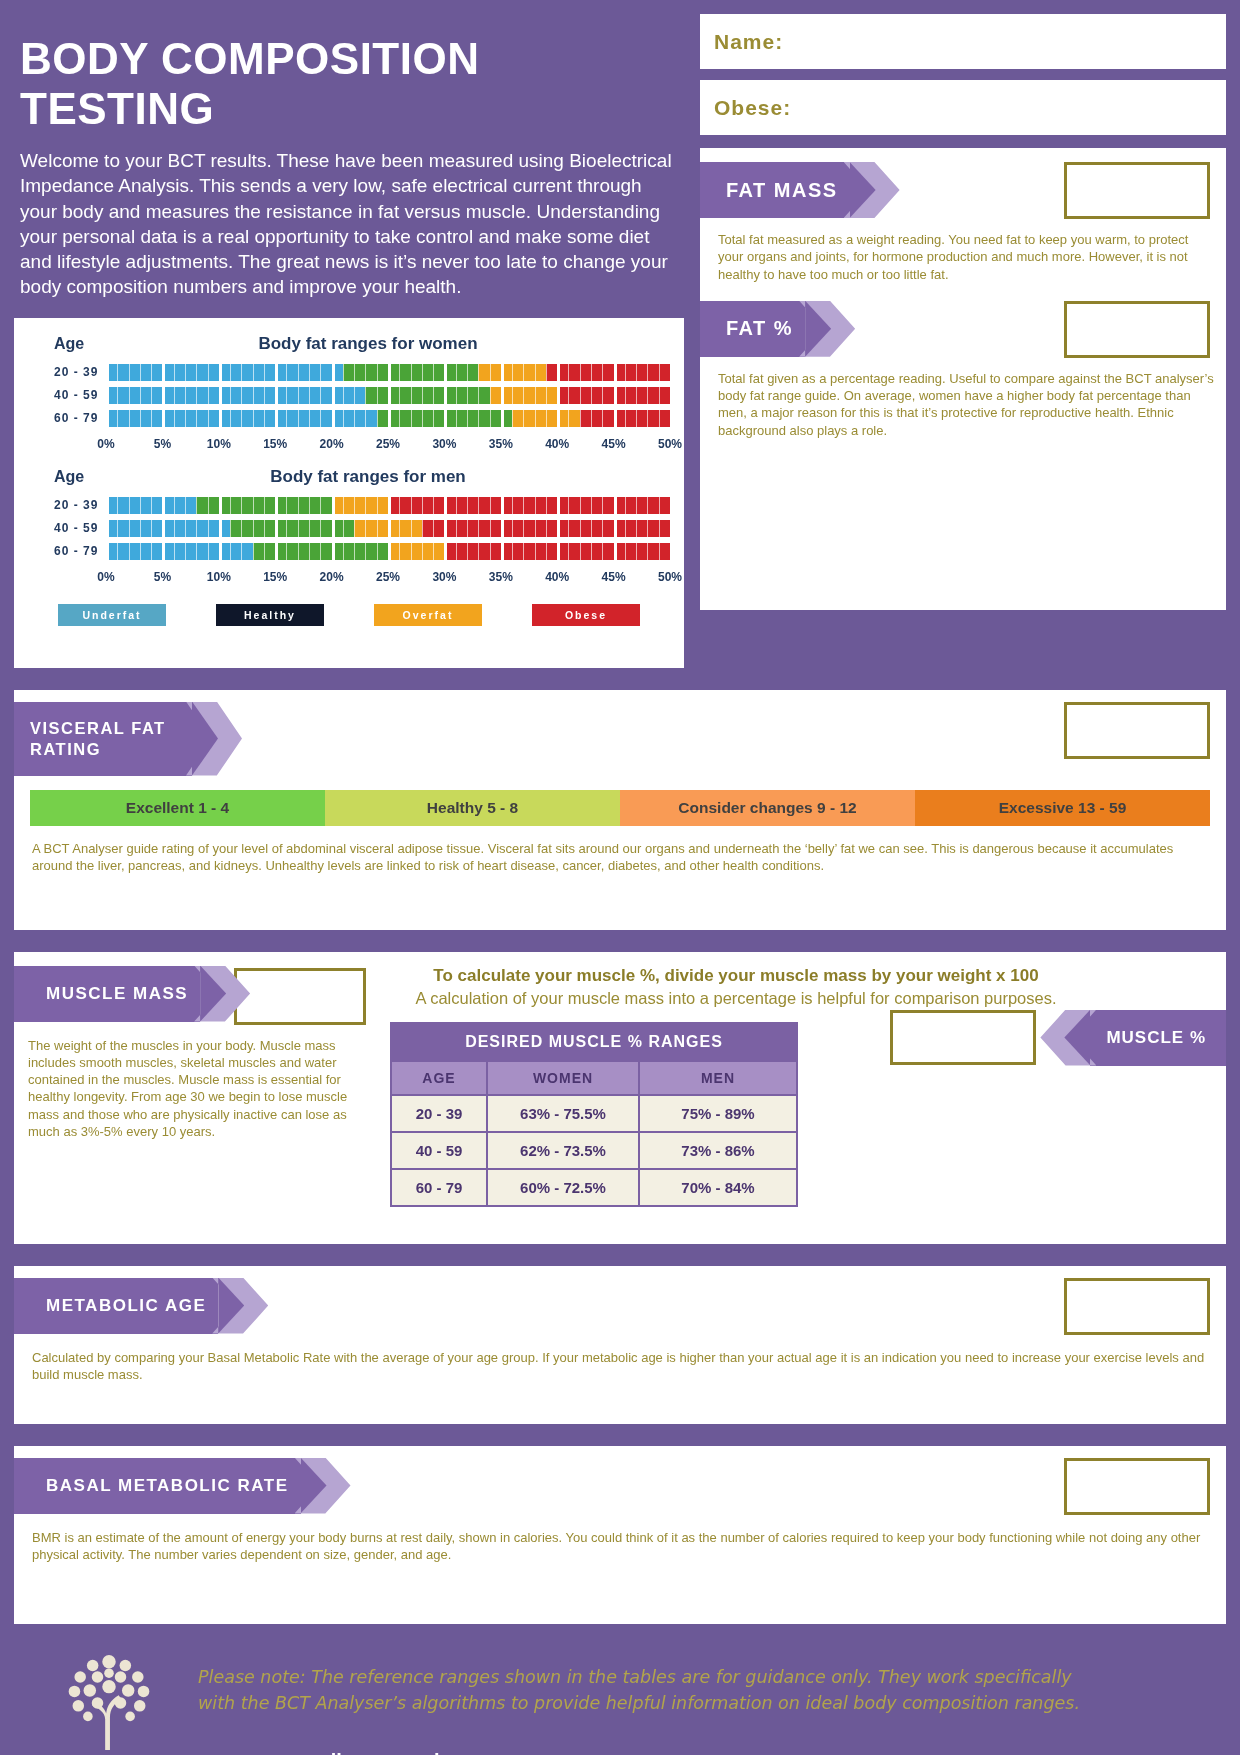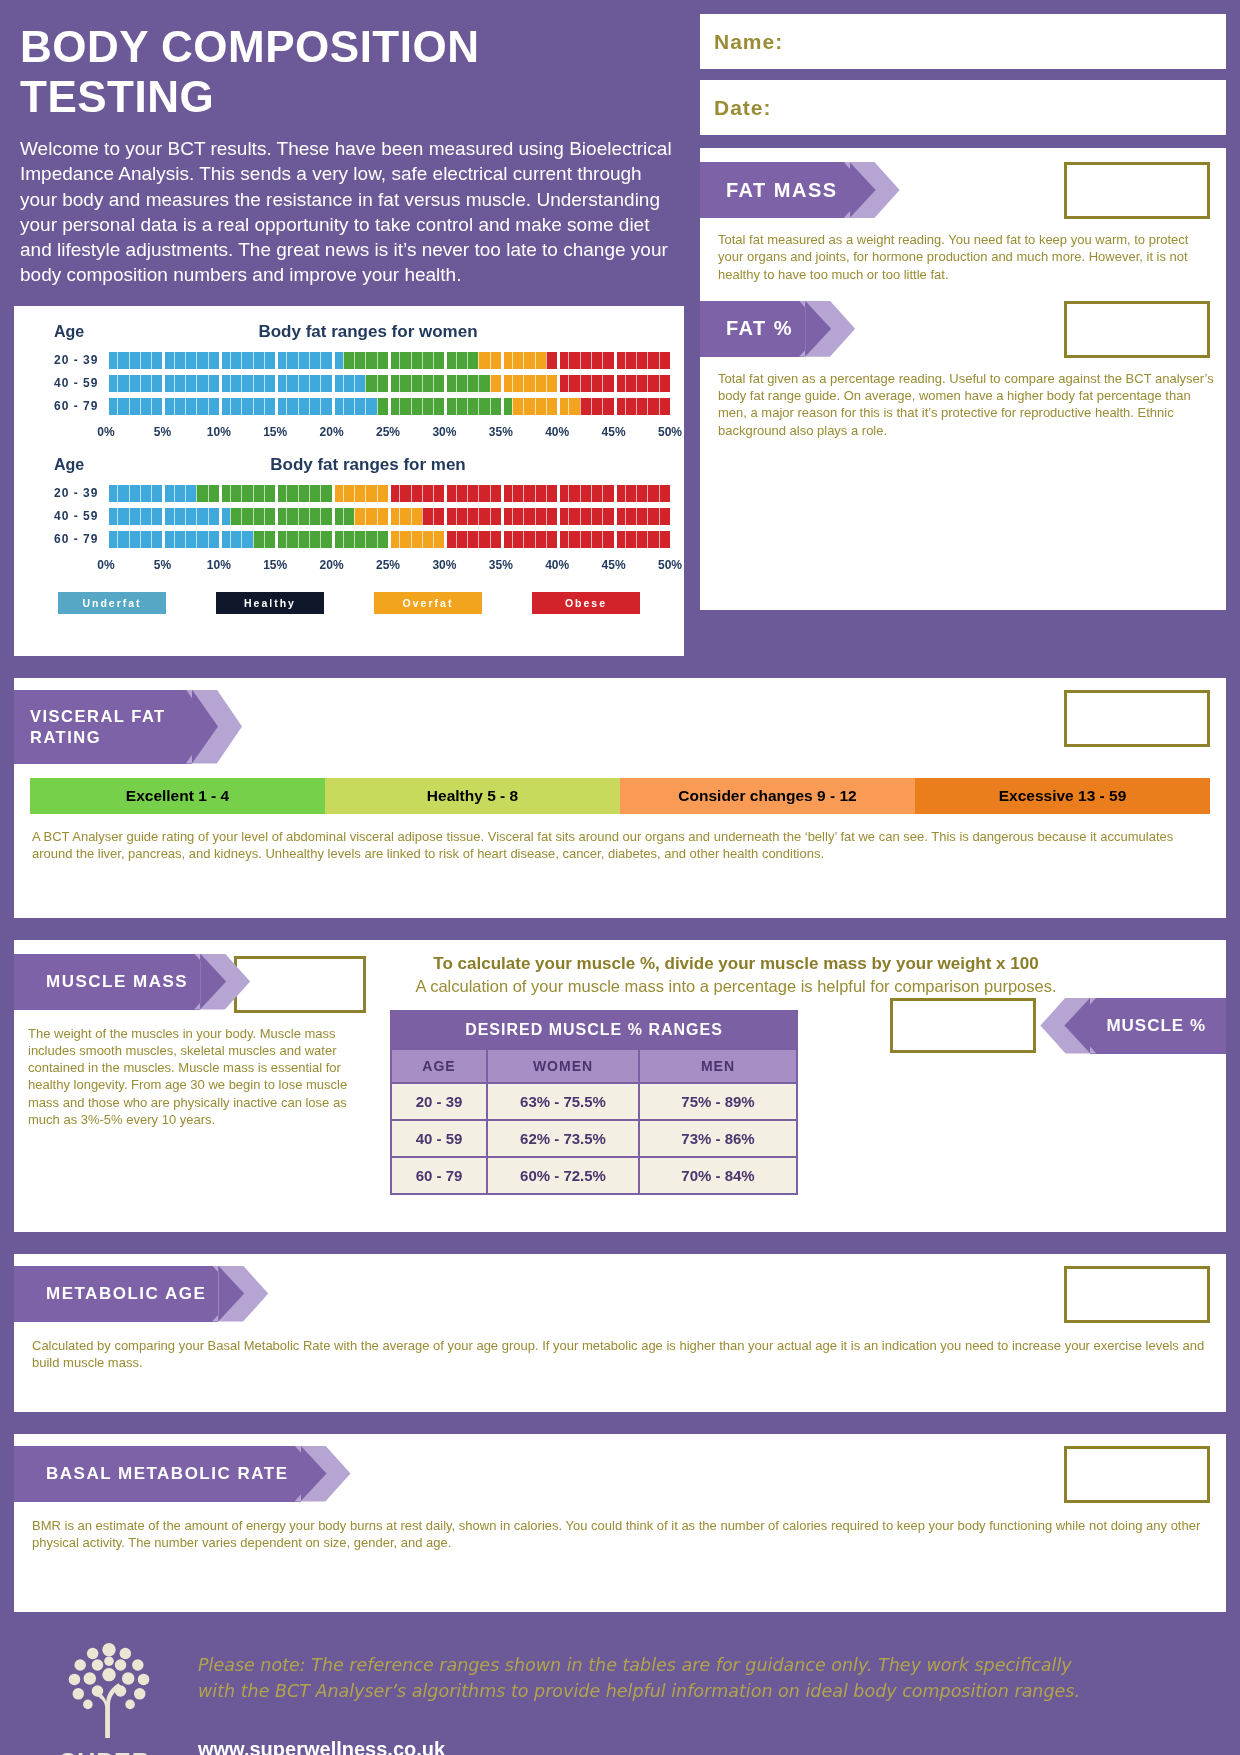--- a/index.html
+++ b/index.html
@@ -11,21 +11,21 @@
     position:relative;
     overflow:hidden;
   }
   .page { width:1240px; height:1755px; padding:14px 14px 0; }
 
   
   .top { display:flex; gap:16px; }
   .top-left { width:670px; }
   .top-right { width:526px; display:flex; flex-direction:column; }
 
-  h1.title { color:#fff; font-size:44px; font-weight:700; letter-spacing:.5px; margin:8px 0 14px 6px; }
+  h1.title { color:#fff; font-size:44px; font-weight:700; letter-spacing:.5px; margin:20px 0 14px 6px; }
   .intro { color:#fff; font-size:19px; line-height:1.33; padding-left:6px; width:664px; }
 
   .chart-panel { background:#fff; margin-top:18px; padding:16px 14px 18px; min-height:350px; }
   .chart-head { display:flex; align-items:center; margin-bottom:10px; }
   .age-h { width:78px; font-weight:700; color:#223a5e; font-size:16px; padding-left:26px; }
   .chart-title { flex:1; text-align:center; font-weight:700; color:#223a5e; font-size:17px; }
   .crow { display:flex; align-items:center; margin-bottom:6px; }
   .clabel { width:78px; font-weight:700; color:#223a5e; font-size:12px; text-align:left; padding-left:26px; letter-spacing:1px; }
   .bar { flex:1; height:17px; position:relative; }
   .seg { position:absolute; top:0; bottom:0; }
@@ -60,21 +60,21 @@
 
   .card-head { display:flex; justify-content:space-between; align-items:flex-start; padding:14px 16px 0 0; }
   .olive { color:#9a8c34; font-size:13px; line-height:1.33; }
   .card-text { padding:12px 12px 0 18px; }
 
   
   .band { background:#fff; margin:22px 0 0; position:relative; }
   .band-head { display:flex; justify-content:space-between; align-items:flex-start; padding:12px 16px 0 0; }
   .scale { display:flex; height:36px; margin:14px 16px 0; }
   .scale-seg { flex:1; display:flex; align-items:center; justify-content:center;
-    font-weight:700; font-size:15.5px; color:#000000; }
+    font-weight:700; font-size:15.5px; color:#404040; }
   .band-text { padding:14px 18px 18px; }
 
   .visceral-band { height:240px; }
 
   
   .muscle-band { height:292px; display:flex; }
   .muscle-left { width:372px; }
   .m-head { display:flex; align-items:flex-start; padding-top:14px; }
   .m-head .value-box { width:132px; height:57px; margin:2px 0 0 34px; }
   .muscle-left .olive { padding:12px 6px 0 14px; }
@@ -237,21 +237,21 @@
             <div class="legend-item" style="background: rgb(210, 35, 42);">Obese</div>
           </div>
       </div>
     </div>
 
     <div class="top-right">
       <div class="field-box">
         <span>Name:</span>
       </div>
       <div class="field-box">
-        <span>Date:</span>
+        <span>Obese:</span>
       </div>
 
       <div class="fat-card">
         <div class="card-head">
           <div class="banner">
             <span>FAT MASS</span>
           </div>
           <div class="value-box"></div>
         </div>
         <p class="olive card-text">Total fat measured as a weight reading. You need fat to keep you warm, to protect your organs and joints, for hormone production and much more. However, it is not healthy to have too much or too little fat.</p>

